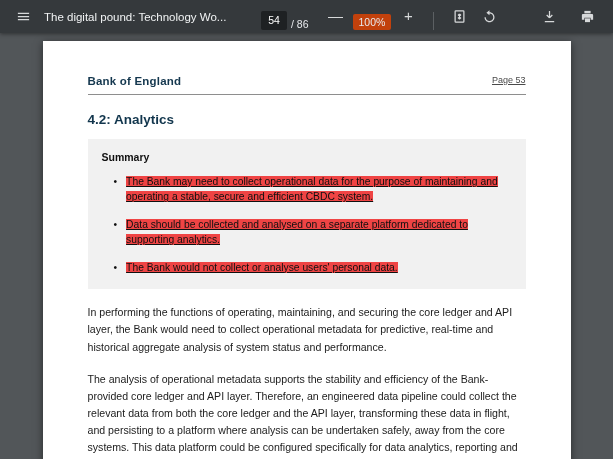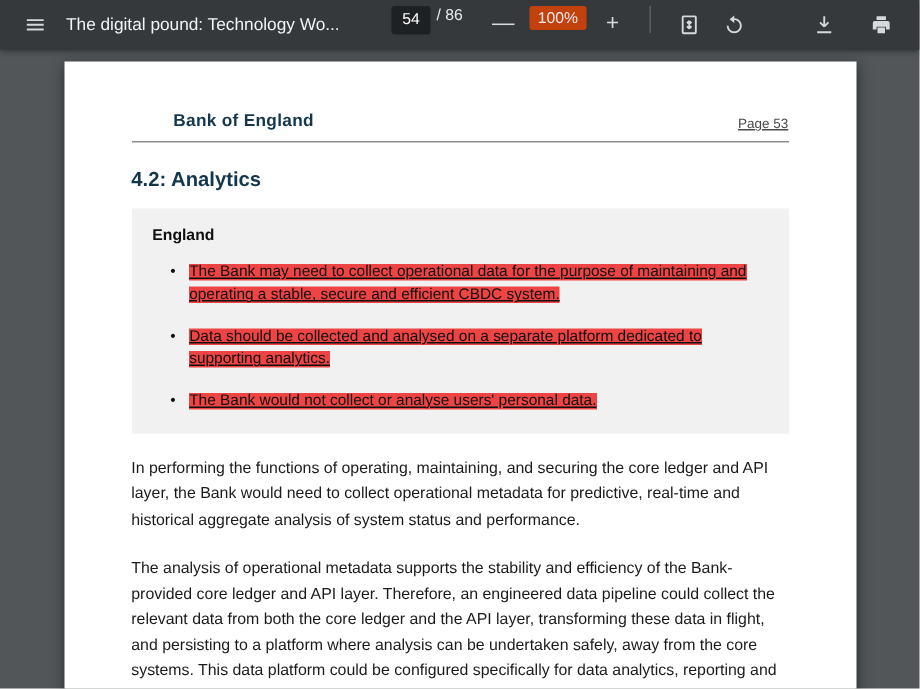--- a/index.html
+++ b/index.html
@@ -12,38 +12,38 @@
     padding:0 10px; color:#e8eaed; position:relative; z-index:5;
     box-shadow:0 1px 4px rgba(0,0,0,.45);
   }
   .icon-btn {
     width:26px; height:26px; display:flex; align-items:center; justify-content:center;
     background:transparent; border:none; color:#d7d9da; cursor:pointer; border-radius:50%;
     flex:0 0 auto; font-family:"Liberation Sans", sans-serif;
   }
   .icon-btn svg { width:15px; height:15px; display:block; }
   .doc-title { font-size:11.5px; color:#f1f3f4; margin-left:8px; white-space:nowrap; overflow:hidden; }
-  .center-group { display:flex; align-items:flex-start; margin:0 auto; gap:4px; }
+  .center-group { display:flex; align-items:flex-end; margin:0 auto; gap:4px; }
   .page-input {
     width:26px; height:19px; background:#1e2123; border:none; border-radius:2px;
     color:#ffffff; text-align:center; font-size:10.5px; font-family:"Liberation Sans", sans-serif;
   }
   .page-total { font-size:10.5px; color:#e8eaed; margin-right:10px; white-space:nowrap; }
   .zoom-chip { font-size:10.5px; color:#e8eaed; padding:2px 6px; background:#c2410c; border-radius:2px; }
   .txt-btn { font-size:15px; line-height:1; padding-bottom:2px; }
   .vdivider { width:1px; height:18px; background:#5c6063; margin:0 8px; }
   .right-group { display:flex; align-items:center; gap:12px; padding-right:2px; }
 
   
   .canvas { height:426px; overflow:hidden; display:flex; justify-content:center; }
   .page {
     width:528px; height:960px; background:#ffffff; margin-top:8px;
     box-shadow:0 2px 8px rgba(0,0,0,.5); padding:34px 45px 0 45px;
   }
-  .page-head { display:flex; justify-content:space-between; align-items:flex-end;margin-left:28px; }
+  .page-head { display:flex; justify-content:space-between; align-items:flex-start; }
   .brand { font-size:11.5px; font-weight:bold; color:#14374e; letter-spacing:.2px; }
   .pageno { font-size:9px; color:#4a4a4a;text-decoration:underline; }
   .rule { border:none; border-top:1px solid #8e8e8e; margin-top:7px; }
   .section-title { font-size:13.5px; font-weight:bold; color:#12364d; margin-top:17px; }
 
   .summary { background:#f1f1f1; margin-top:12px; padding:12px 14px 2px 14px; }
   .summary-title { font-size:10.5px; font-weight:bold; color:#101010; }
   .summary ul { list-style:none; margin-top:11px; }
   .summary li { display:flex; gap:9px; margin-bottom:12px; font-size:10.3px; line-height:1.5; color:#101010; padding-left:12px; }
   .bullet { flex:0 0 auto; }
@@ -108,21 +108,21 @@
 
       <div class="page-head">
         <span class="brand">Bank of England</span>
         <span class="pageno">Page 53</span>
       </div>
       <hr class="rule">
 
       <h2 class="section-title">4.2: Analytics</h2>
 
       <div class="summary">
-        <div class="summary-title">England</div>
+        <div class="summary-title">Summary</div>
         <ul>
           <li>
             <span class="bullet">•</span>
             <span><span class="hl">The Bank may need to collect operational data for the purpose of maintaining and operating a stable, secure and efficient CBDC system.</span></span>
           </li>
           <li>
             <span class="bullet">•</span>
             <span><span class="hl">Data should be collected and analysed on a separate platform dedicated to supporting analytics.</span></span>
           </li>
           <li>

